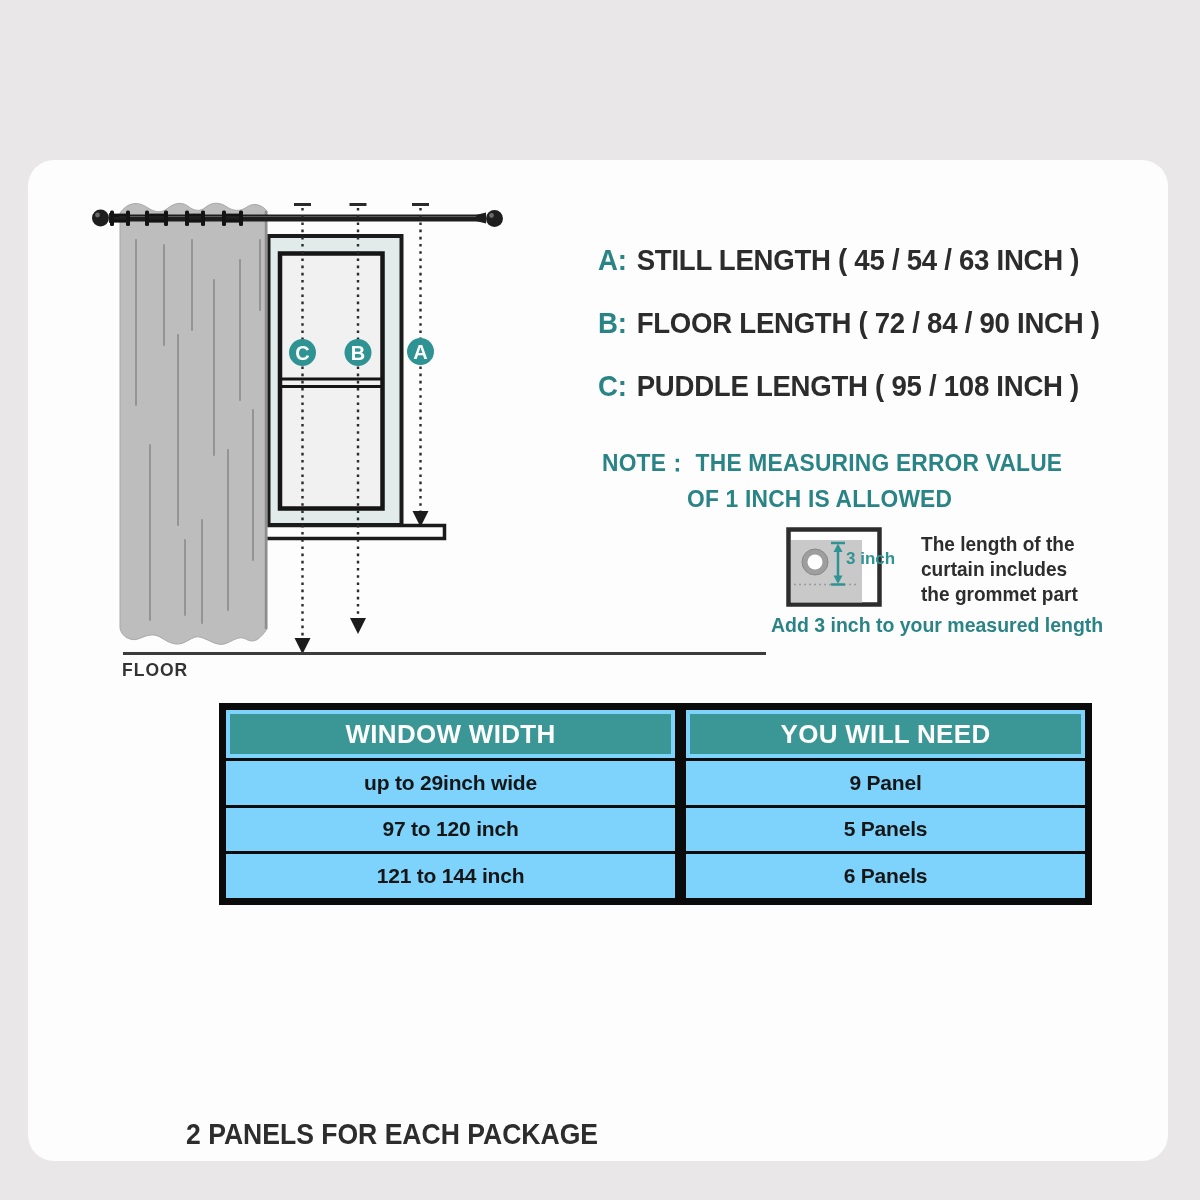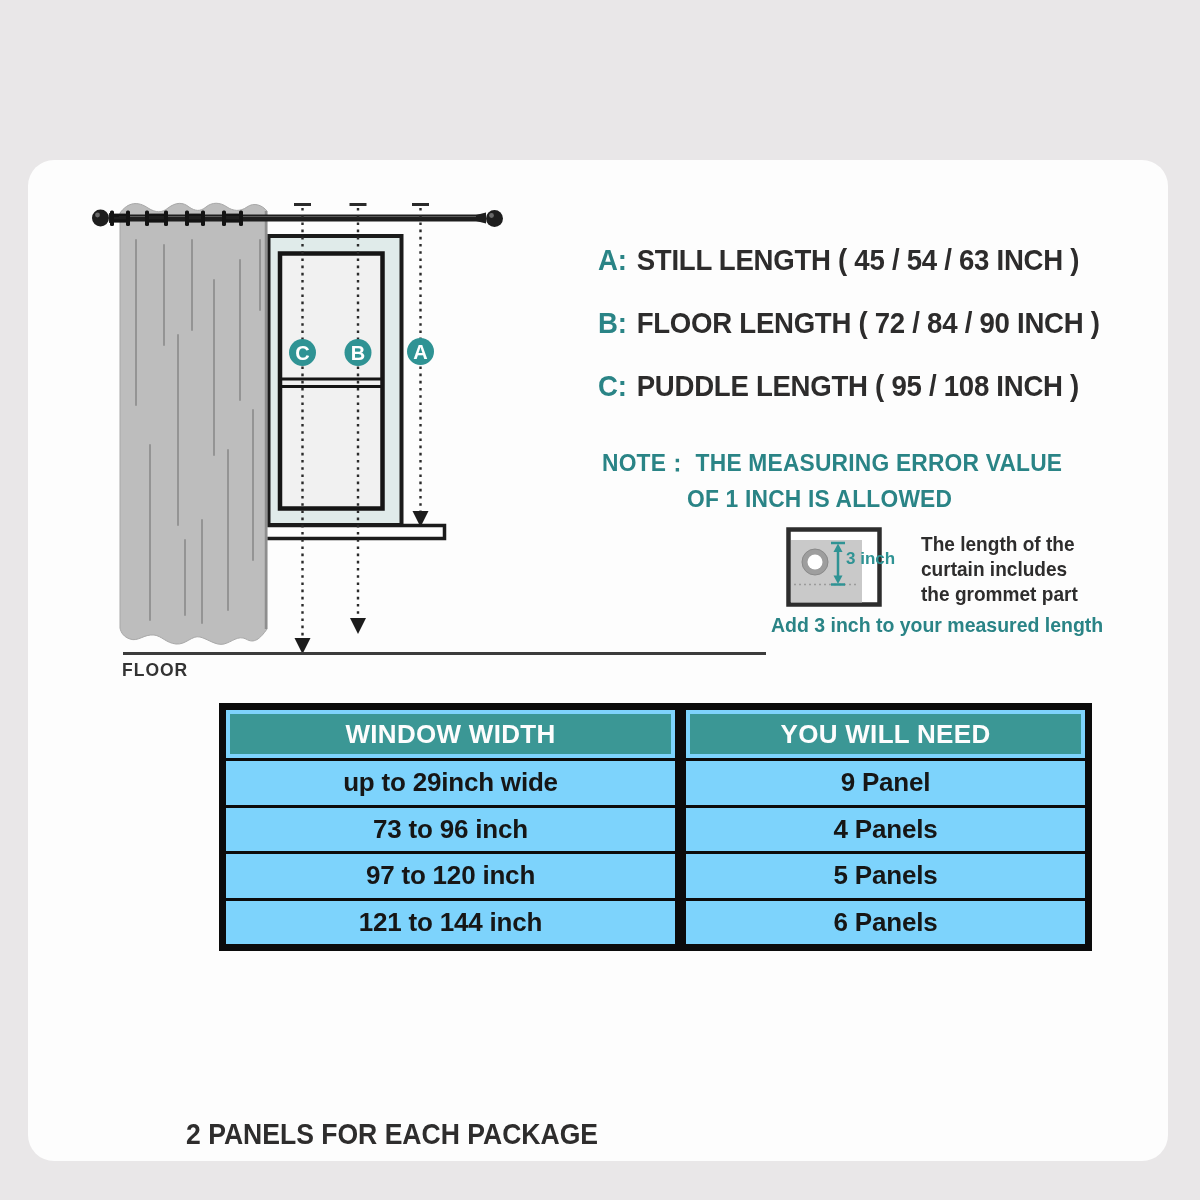--- a/index.html
+++ b/index.html
@@ -56,21 +56,21 @@
     border:7px solid #0b0b0b;background:#7dd3fc;margin-left:36px;
   }
   table.panels th,table.panels td{border:3px solid #0b0b0b;padding:0;text-align:center;}
   table.panels td:first-child,table.panels th:first-child{border-right:11px solid #0b0b0b;}
   table.panels th{height:48px;vertical-align:middle;}
   .hfill{
     margin:4px;height:40px;display:flex;align-items:center;justify-content:center;
     background:#3b9795;color:#fdfdfd;font-size:26px;font-weight:bold;letter-spacing:.3px;
   }
   table.panels td{
-    height:43.5px;font-size:26px;font-weight:bold;color:#161616;letter-spacing:-.2px;
+    height:43.5px;font-size:21px;font-weight:bold;color:#161616;letter-spacing:-.2px;
   }
   .package-note{
     position:absolute;left:186px;top:1117px;font-size:29.5px;font-weight:bold;
     color:#2e2d2d;white-space:nowrap;letter-spacing:0;
     transform:scaleX(.90);transform-origin:left top;
   }
 </style>
 </head>
 <body>
 
@@ -217,24 +217,20 @@
             <div class="hfill">YOU WILL NEED</div>
           </th>
       </tr>
     </thead>
     <tbody>
       <tr>
         <td>up to 29inch wide</td>
         <td>9 Panel</td>
       </tr>
       <tr>
-        <td>73 to 96 inch</td>
-        <td>4 Panels</td>
-      </tr>
-      <tr>
         <td>97 to 120 inch</td>
         <td>5 Panels</td>
       </tr>
       <tr>
         <td>121 to 144 inch</td>
         <td>6 Panels</td>
       </tr>
     </tbody>
   </table>
 

